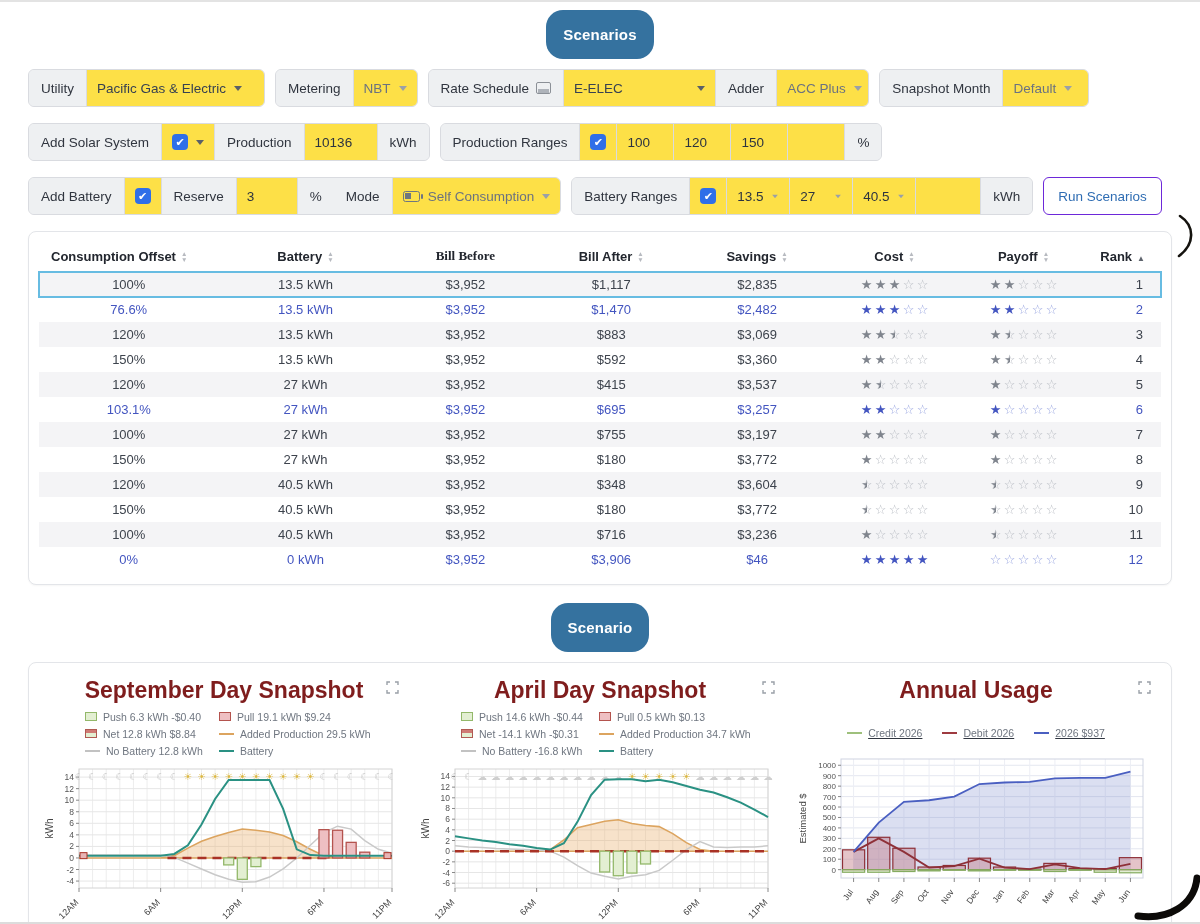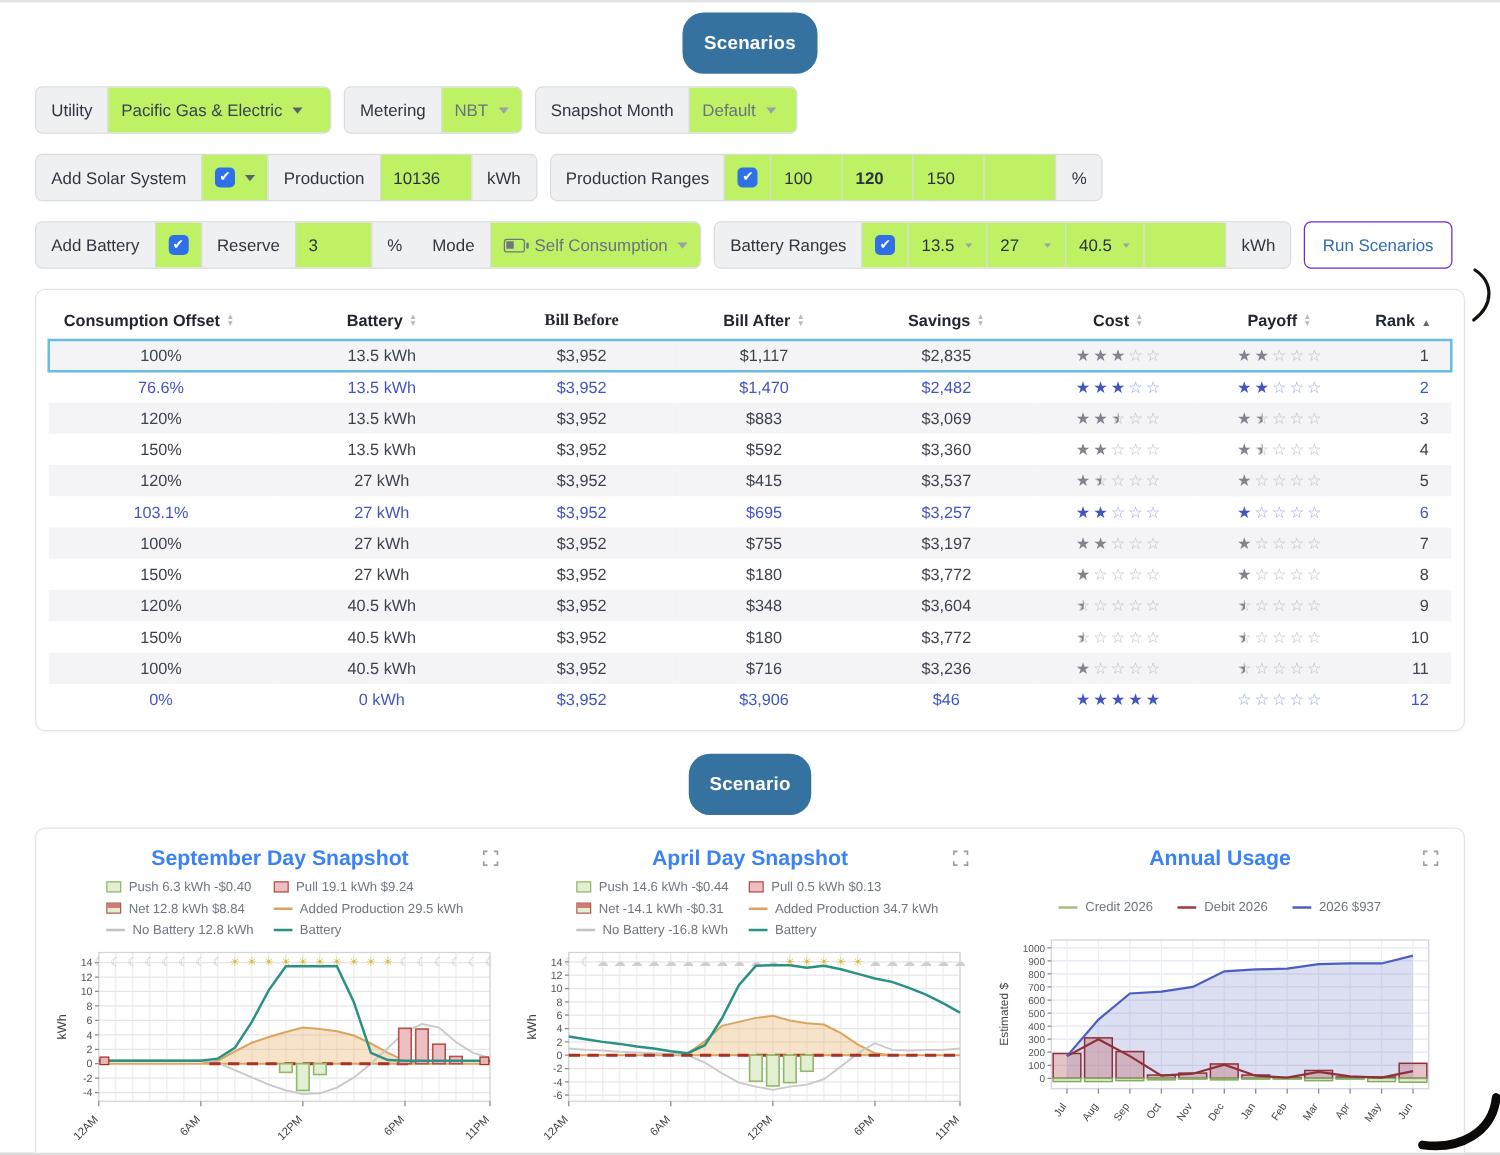--- a/index.html
+++ b/index.html
@@ -15,21 +15,21 @@
   .pill-wrap { text-align:center; margin:2px 0 10px; }
   .pill { display:inline-block; background:#35729f; color:#fff; font-weight:bold;
           font-size:15px; padding:16px 17px; border-radius:17px; letter-spacing:.2px; }
 
   
   .trow { display:flex; align-items:flex-start; gap:10px; margin-bottom:16px; flex-wrap:nowrap; }
   .igroup { display:inline-flex; align-items:stretch; height:38px; border:1px solid #d9dbe0;
             border-radius:6px; background:#eef0f2; overflow:hidden; }
   .addon { display:flex; align-items:center; gap:7px; padding:0 12px; font-size:13.5px;
            color:#30353f; background:#eef0f2; white-space:nowrap; }
-  .ctl { display:flex; align-items:center; gap:8px; background:#bef264; padding:0 10px;
+  .ctl { display:flex; align-items:center; gap:8px; background:#fde047; padding:0 10px;
          border-left:1px solid #d9dbe0; font-size:13.5px; color:#374151; white-space:nowrap; }
   .ctl + .addon { border-left:1px solid #d9dbe0; }
   .ctl input { border:none; outline:none; font-size:13.5px; color:#2b3publisher0f3a; width:56px;
                font-family:"Liberation Sans",sans-serif; color:#2c3340; background:transparent; }
   .muted { color:#6b7280; }
   .caret { width:0; height:0; border-left:4px solid transparent; border-right:4px solid transparent;
            border-top:5px solid #5a6068; display:inline-block; }
   .caret.light { border-top-color:#9aa0a8; }
   .spread { justify-content:space-between; }
   .cb { width:16px; height:16px; border-radius:4px; background:#2f6fe8; color:#fff; font-size:11px;
@@ -64,25 +64,25 @@
   .star.full { color:#7f848d; }
   .star .half { position:absolute; left:0; top:0; width:54%; overflow:hidden; color:#7f848d; text-align:left; padding-left:1.5px; }
   tr.accent .star { color:#98a5e0; }
   tr.accent .star.full, tr.accent .star .half { color:#4355c0; }
 
   
   .charts-card { padding:14px 14px 10px; }
   .panels { display:flex; gap:14px; }
   .panel { width:362px; position:relative; }
   .panel-head { position:relative; text-align:center; margin-bottom:4px; }
-  .panel-title { font-size:17px; font-weight:bold; color:#3b82f6;text-align:center; }
+  .panel-title { font-size:23px; font-weight:bold; color:#7f1d1d;text-align:center; }
   .expand { position:absolute; right:6px; top:3px; cursor:pointer; }
   .legend { display:grid; grid-template-columns:auto auto; justify-content:start; column-gap:16px;
             row-gap:4px; padding-left:42px; margin:6px 0 4px; min-height:48px; }
-  .legend.row3 { display:flex; justify-content:center; gap:20px; align-items:center; padding-left:0; margin-top:14px; min-height:30px;}
+  .legend.row3 { display:flex; justify-content:center; gap:20px; align-items:center; padding-left:0; margin-top:14px; min-height:30px;text-decoration:underline;}
   .litem { display:flex; align-items:center; gap:6px; font-size:10.5px; color:#6f7680; white-space:nowrap; }
   .sw { flex:none; }
   .sw-push { width:12px; height:9px; background:#e3efd2; border:1.5px solid #93b86a; }
   .sw-pull { width:12px; height:9px; background:#eebfc2; border:1.5px solid #b4534e; }
   .sw-net  { width:12px; height:9px; border:1.5px solid #b05a52;
              background:linear-gradient(180deg,#cf7a74 0 45%,#e3efd2 45% 100%); }
   .sw-line { width:15px; height:0; border-top:2px solid #888; }
   .sw-prod { border-top-color:#dca45f; }
   .sw-nob  { border-top-color:#c2c2c2; }
   .sw-batt { border-top-color:#2a9183; }
@@ -123,20 +123,35 @@
       </span>
     </div>
     <div class="igroup">
       <span class="addon">Metering</span>
       <span class="ctl">
         <span class="muted">NBT</span>
           <span class="caret light"></span>
       </span>
     </div>
     <div class="igroup">
+      <span class="addon">
+        <span>Rate Schedule</span>
+        <span class="rs-icon"></span>
+      </span>
+      <span class="ctl spread" style="width:152px">
+        <span>E-ELEC</span>
+          <span class="caret"></span>
+      </span>
+      <span class="addon">Adder</span>
+      <span class="ctl" style="width:92px">
+        <span class="muted">ACC Plus</span>
+          <span class="caret light"></span>
+      </span>
+    </div>
+    <div class="igroup">
       <span class="addon">Snapshot Month</span>
       <span class="ctl" style="width:86px">
         <span class="muted">Default</span>
           <span class="caret light"></span>
       </span>
     </div>
   </div>
 
   <div class="trow">
     <div class="igroup">
@@ -153,21 +168,21 @@
     </div>
     <div class="igroup">
       <span class="addon">Production Ranges</span>
       <span class="ctl">
         <span class="cb">✔</span>
       </span>
       <span class="ctl">
           <input style="width: 36px;" value="100">
         </span>
       <span class="ctl">
-          <input style="width: 36px; font-weight: bold;" value="120">
+          <input style="width: 36px;" value="120">
         </span>
       <span class="ctl">
           <input style="width: 36px;" value="150">
         </span>
       <span class="ctl">
           <input style="width: 36px;" value="">
         </span>
       <span class="addon">%</span>
     </div>
   </div>

